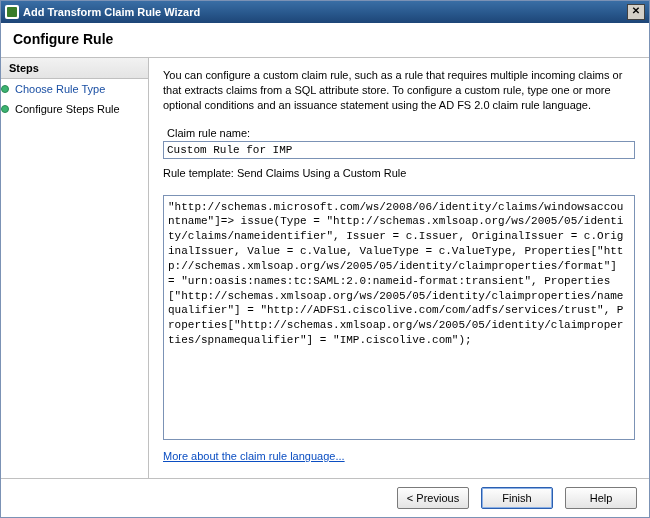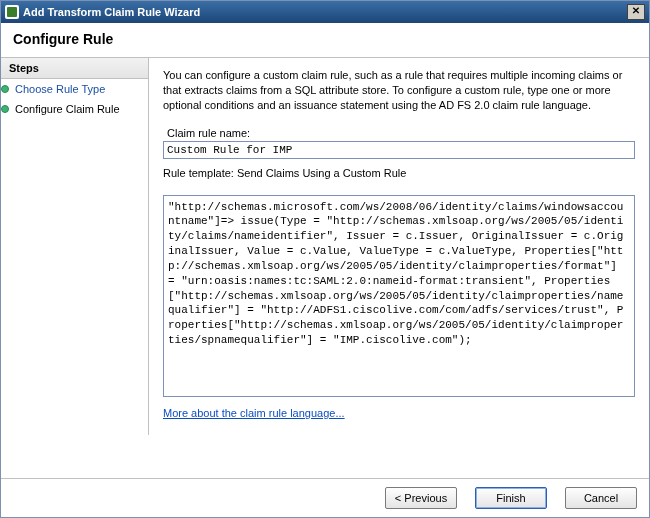--- a/index.html
+++ b/index.html
@@ -147,23 +147,22 @@
     text-decoration: underline;
     cursor: pointer;
     margin: 10px 0 8px 0;
     display: inline-block;
   }
   .footer {
     border-top: 1px solid #c0c0c0;
     padding: 8px 12px;
     display: flex;
     justify-content: flex-end;
-    gap: 18px;
-    background: #fff;
-    margin-top: 43px;
+    gap: 12px;
+    background: #fff;
   }
   .btn {
     min-width: 72px;
     height: 22px;
     font-family: Tahoma, Arial, sans-serif;
     font-size: 11px;
     background: linear-gradient(to bottom,#fefefe,#e4e4e4);
     border: 1px solid #7a7a7a;
     border-radius: 2px;
     cursor: default;
@@ -192,21 +191,21 @@
   <div class="body-area">
 
     <div class="sidebar">
       <div class="sidebar-title">Steps</div>
       <div class="step-item">
         <span class="bullet"></span>
         <span>Choose Rule Type</span>
       </div>
       <div class="step-item current">
         <span class="bullet"></span>
-        <span>Configure Claim Rule</span>
+        <span>Configure Steps Rule</span>
       </div>
     </div>
 
     <div class="main">
       <div class="desc">You can configure a custom claim rule, such as a rule that requires multiple incoming claims or that extracts claims from a SQL attribute store. To configure a custom rule, type one or more optional conditions and an issuance statement using the AD FS 2.0 claim rule language.</div>
 
       <div class="label">Claim rule name:</div>
       <input class="text-input" value="Custom Rule for IMP" style="">
 
       <div class="template-line">Rule template: Send Claims Using a Custom Rule</div>
@@ -216,16 +215,16 @@
       </div>
 
       <a class="link">More about the claim rule language...</a>
     </div>
 
   </div>
 
   <div class="footer">
     <button class="btn">&lt; Previous</button>
     <button class="btn default">Finish</button>
-    <button class="btn">Cancel</button>
+    <button class="btn">Help</button>
   </div>
 
 </div>
 
 </body></html>

